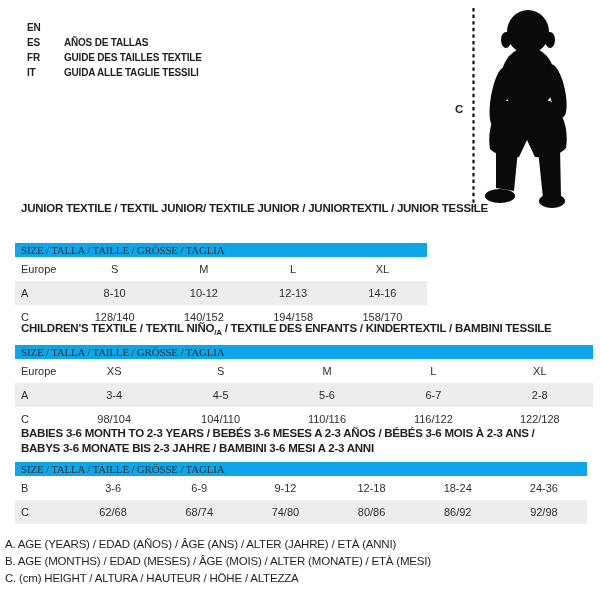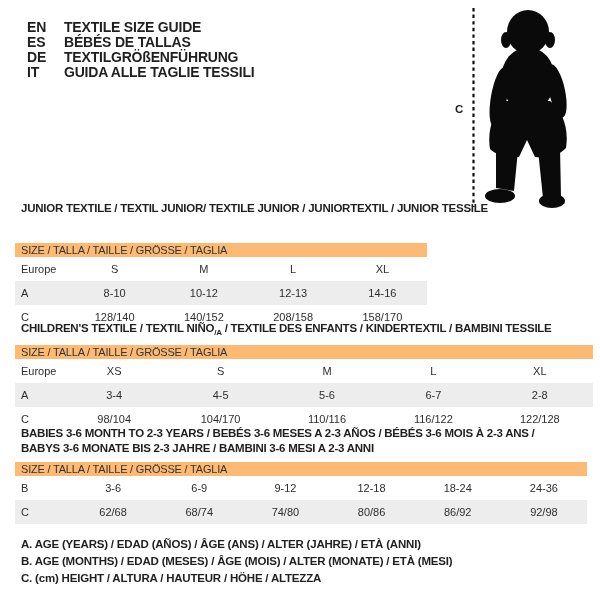--- a/index.html
+++ b/index.html
@@ -3,54 +3,53 @@
 <meta charset="utf-8">
 <style>
   html,body{margin:0;padding:0;}
   body{
     width:600px;height:600px;background:#ffffff;position:relative;
     font-family:"Liberation Sans", sans-serif;color:#1f1f1f;overflow:hidden;
   }
   .abs{position:absolute;}
   
   .lang-block{left:27px;top:20px;}
-  .lang-row{display:flex;font-weight:bold;font-size:14px;line-height:15px;letter-spacing:-0.2px;}
+  .lang-row{display:flex;font-weight:bold;font-size:10px;line-height:15px;letter-spacing:-0.2px;}
   .lang-code{width:37px;flex:0 0 37px;}
   
   .dash-line{left:472px;top:8px;width:3px;height:199px;}
   .measure-c{left:455px;top:103px;font-weight:bold;font-size:11.5px;}
   .baby-svg{left:481px;top:9px;}
   
   .section-title{left:21px;font-weight:bold;font-size:11.5px;line-height:15px;letter-spacing:-0.25px;white-space:nowrap;}
   .sub{font-size:8px;vertical-align:sub;}
   .size-table{left:15px;}
-  .size-table .bar{height:14px;background:#fdba74;font-size:11px;line-height:14px;padding-left:6px;color:#333;letter-spacing:-0.2px;}
+  .size-table .bar{height:14px;background:#0ea5e9;font-size:11px;line-height:14px;padding-left:6px;color:#333;letter-spacing:-0.2px;font-family:Liberation Serif, serif;}
   table{border-collapse:collapse;table-layout:fixed;width:100%;font-size:11px;color:#2e2e2e;}
   tr{height:24px;}
   tr.alt{background:#ededed;}
   th{text-align:left;font-weight:normal;padding-left:6px;}
   td{text-align:center;padding:0;}
   
-  .notes{left:21px;top:536px;font-weight:bold;font-size:11.5px;line-height:17px;letter-spacing:-0.2px;}
+  .notes{left:5px;top:536px;font-weight:normal;font-size:11.5px;line-height:17px;letter-spacing:-0.2px;}
 </style>
 </head>
 <body>
 
 <div class="abs lang-block">
   <div class="lang-row">
     <span class="lang-code">EN</span>
-    <span class="lang-label">TEXTILE SIZE GUIDE</span>
   </div>
   <div class="lang-row">
     <span class="lang-code">ES</span>
-    <span class="lang-label">BÉBÉS DE TALLAS</span>
+    <span class="lang-label">AÑOS DE TALLAS</span>
   </div>
   <div class="lang-row">
-    <span class="lang-code">DE</span>
-    <span class="lang-label">TEXTILGRÖßENFÜHRUNG</span>
+    <span class="lang-code">FR</span>
+    <span class="lang-label">GUIDE DES TAILLES TEXTILE</span>
   </div>
   <div class="lang-row">
     <span class="lang-code">IT</span>
     <span class="lang-label">GUIDA ALLE TAGLIE TESSILI</span>
   </div>
 </div>
 
 <span class="abs measure-c">C</span>
 <svg class="abs dash-line" width="3" height="199" viewBox="0 0 3 199">
   <line x1="1.5" y1="0" x2="1.5" y2="199" stroke="#111" stroke-width="2.2" stroke-dasharray="3.4 3.2"></line>
@@ -93,21 +92,21 @@
       <th>A</th>
       <td>8-10</td>
       <td>10-12</td>
       <td>12-13</td>
       <td>14-16</td>
     </tr>
     <tr>
       <th>C</th>
       <td>128/140</td>
       <td>140/152</td>
-      <td>208/158</td>
+      <td>194/158</td>
       <td>158/170</td>
     </tr>
   </tbody>
     </table>
 </div>
 
 <div class="abs section-title" style="top:321px;"><span>CHILDREN'S TEXTILE / TEXTIL NIÑO</span><span class="sub">/A</span><span> / TEXTILE DES ENFANTS / KINDERTEXTIL / BAMBINI TESSILE</span></div>
 <div class="abs size-table" style="top:345px;width:578px;">
   <div class="bar">SIZE / TALLA / TAILLE / GRÖSSE / TAGLIA</div>
   <table>
@@ -132,21 +131,21 @@
       <th>A</th>
       <td>3-4</td>
       <td>4-5</td>
       <td>5-6</td>
       <td>6-7</td>
       <td>2-8</td>
     </tr>
     <tr>
       <th>C</th>
       <td>98/104</td>
-      <td>104/170</td>
+      <td>104/110</td>
       <td>110/116</td>
       <td>116/122</td>
       <td>122/128</td>
     </tr>
   </tbody>
     </table>
 </div>
 
 <div class="abs section-title" style="top:426px;">
   <div>BABIES 3-6 MONTH TO 2-3 YEARS / BEBÉS 3-6 MESES A 2-3 AÑOS / BÉBÉS 3-6 MOIS À 2-3 ANS /</div>

